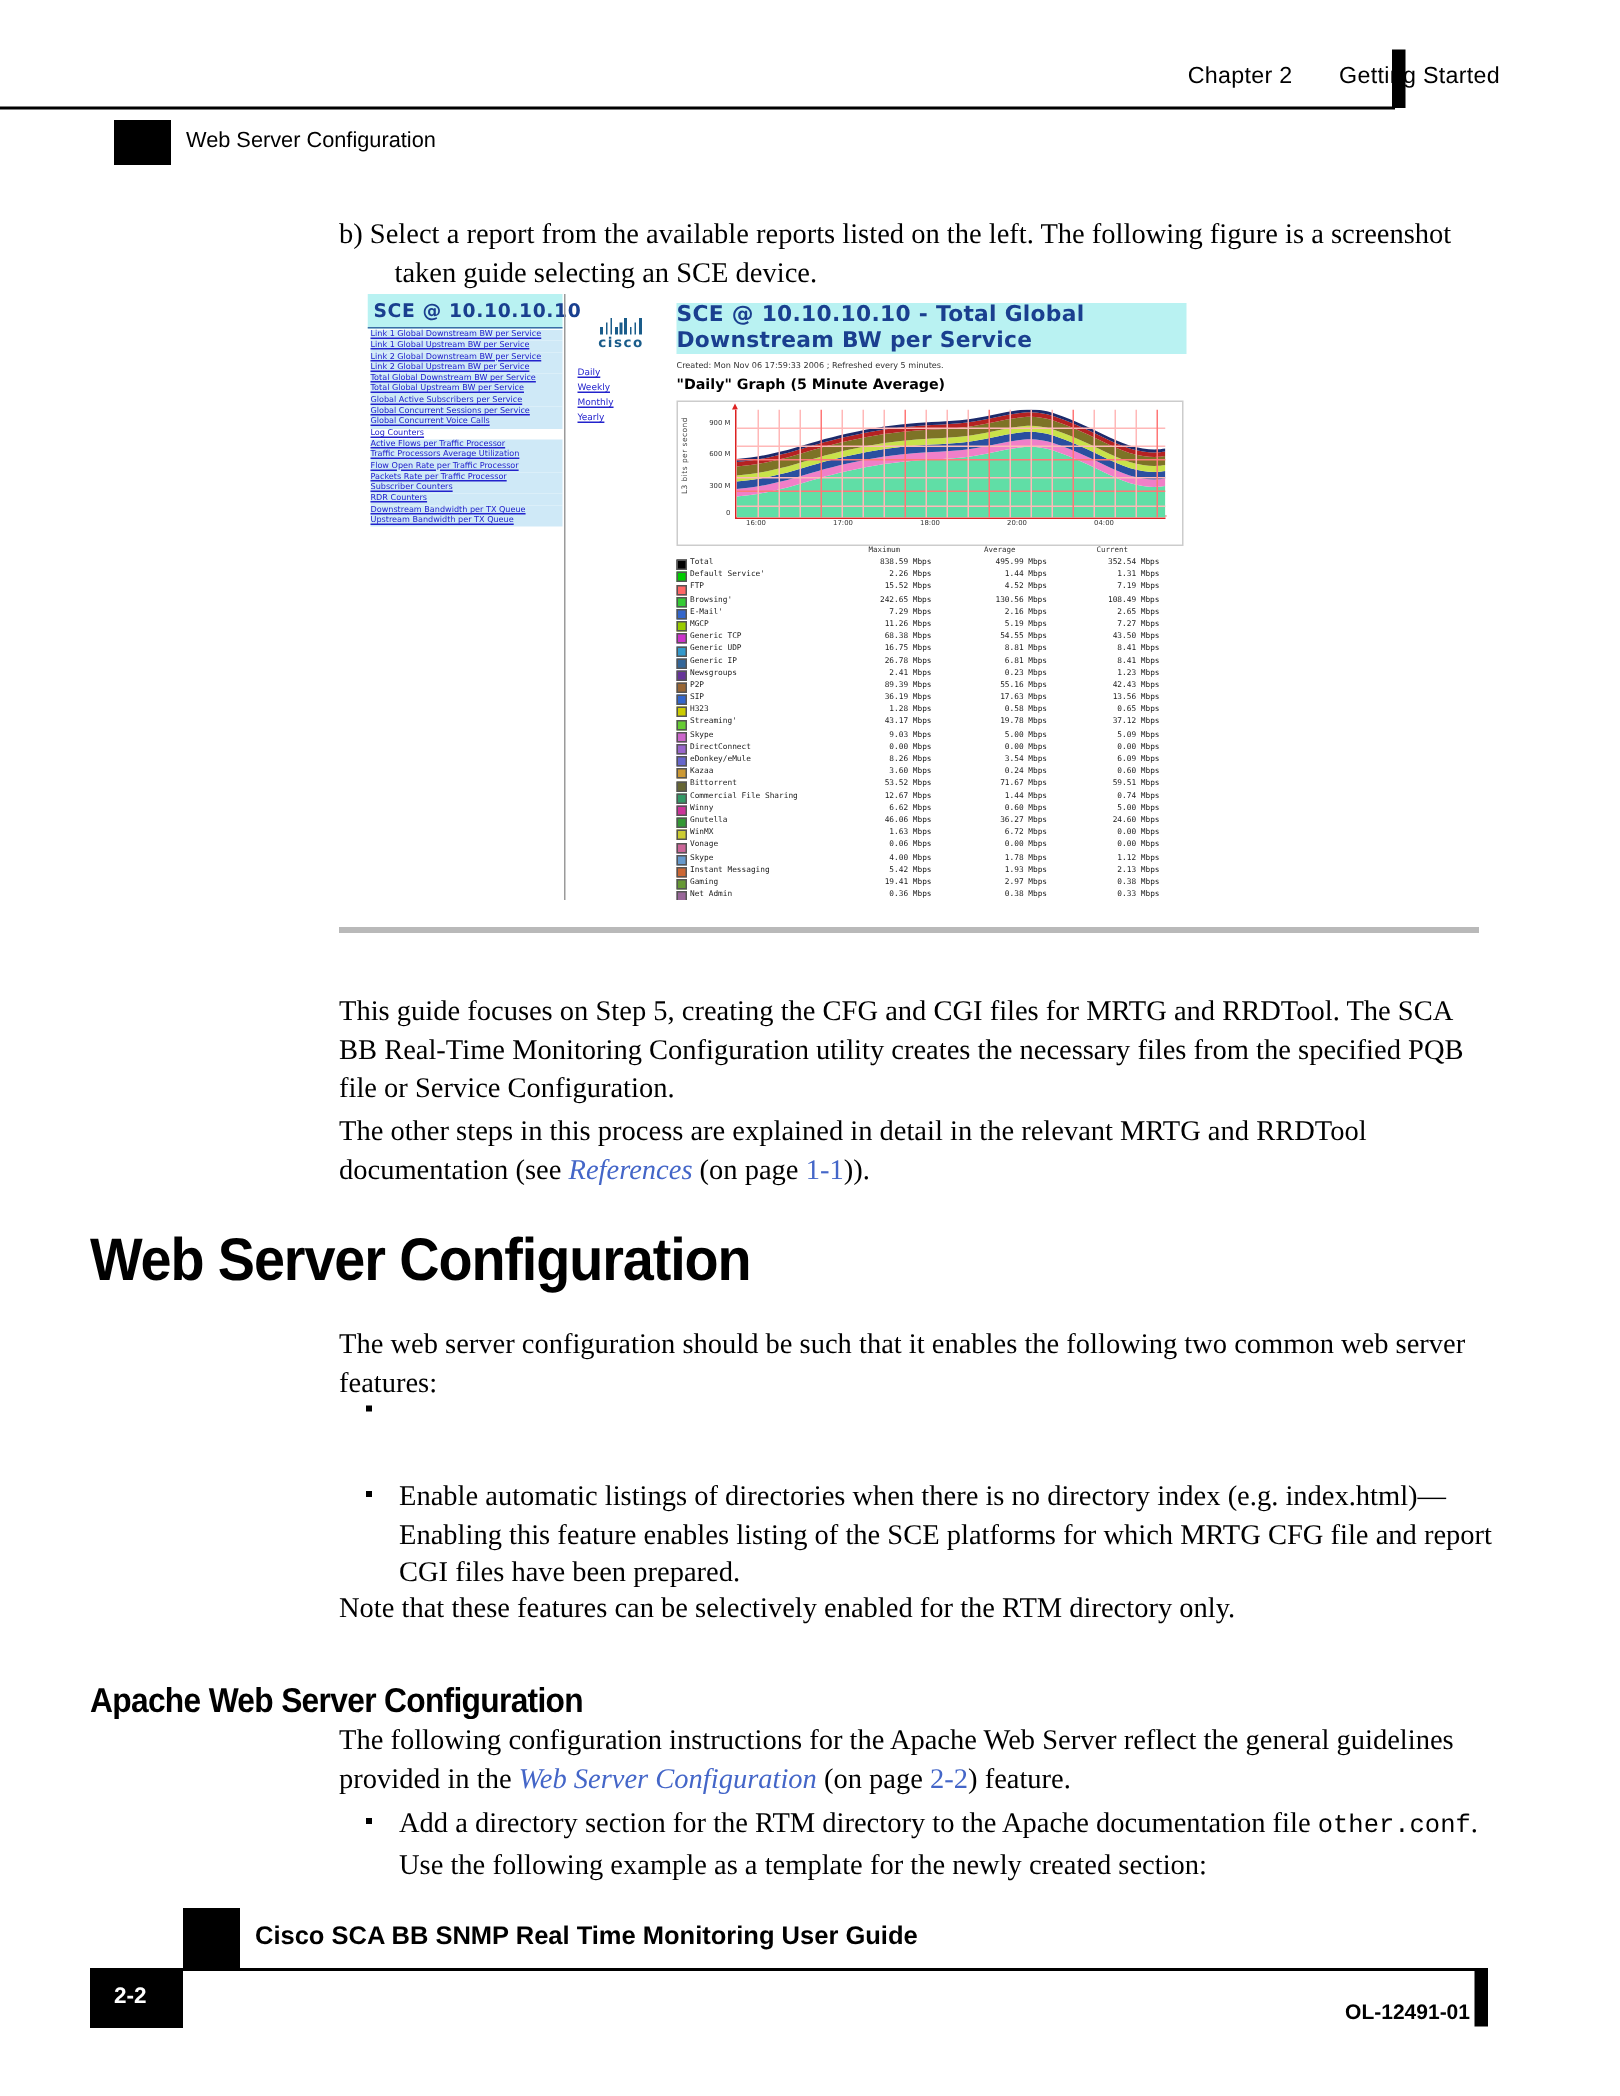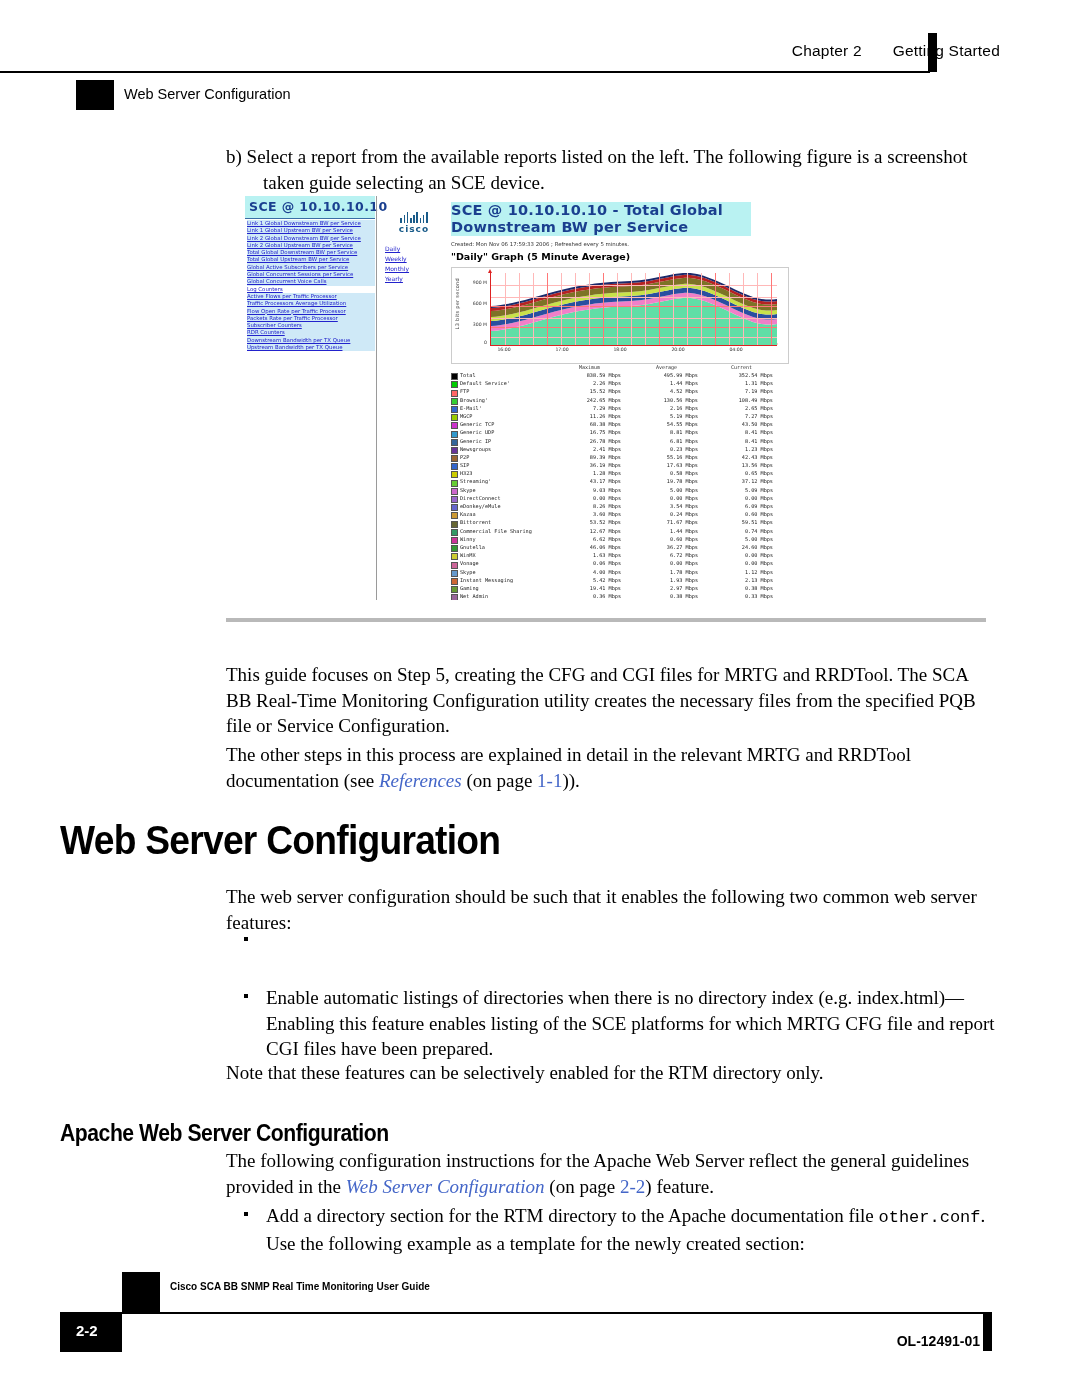--- a/index.html
+++ b/index.html
@@ -133,21 +133,21 @@
   }
   .period-links {
     position:absolute; left:6px; top:48px;
   }
   .period-links a {
     display:block; color:#2222cc; text-decoration:underline;
     font-family:"DejaVu Sans", sans-serif; font-size:6px; line-height:10px;
   }
 
   .report-title {
-    position:absolute; left:72px; top:6px; width:300px;
+    position:absolute; left:72px; top:6px; width:340px;
     background:#b9f2f2;
     font-family:"DejaVu Sans", sans-serif; font-weight:bold;
     font-size:14.5px; line-height:17px; color:#1a3f8f;
     letter-spacing:.2px;
   }
   .created-line {
     position:absolute; left:72px; top:45px; width:320px;
     font-family:"DejaVu Sans", sans-serif; font-size:5.4px; color:#333;
     white-space:nowrap;
   }
@@ -224,21 +224,21 @@
   .lrow .av  { position:absolute; left:185px; width:62px; text-align:right; }
   .lrow .cu  { position:absolute; left:260px; width:62px; text-align:right; }
 
   
   .foot-black-sq {
     position:absolute; left:122px; top:1272px; width:38px; height:40px; background:#000;
   }
   .foot-title {
     position:absolute; left:170px; top:1281px;
     font-family:"Liberation Sans", sans-serif; font-weight:bold;
-    font-size:10px; color:#000; white-space:nowrap;
+    font-size:17px; color:#000; white-space:nowrap;
   }
   .foot-rule {
     position:absolute; left:100px; top:1312px; width:885px; height:2px; background:#000;
   }
   .foot-tab {
     position:absolute; left:983px; top:1312px; width:9px; height:39px; background:#000;
   }
   .foot-page-sq {
     position:absolute; left:60px; top:1312px; width:62px; height:40px; background:#000;
   }

